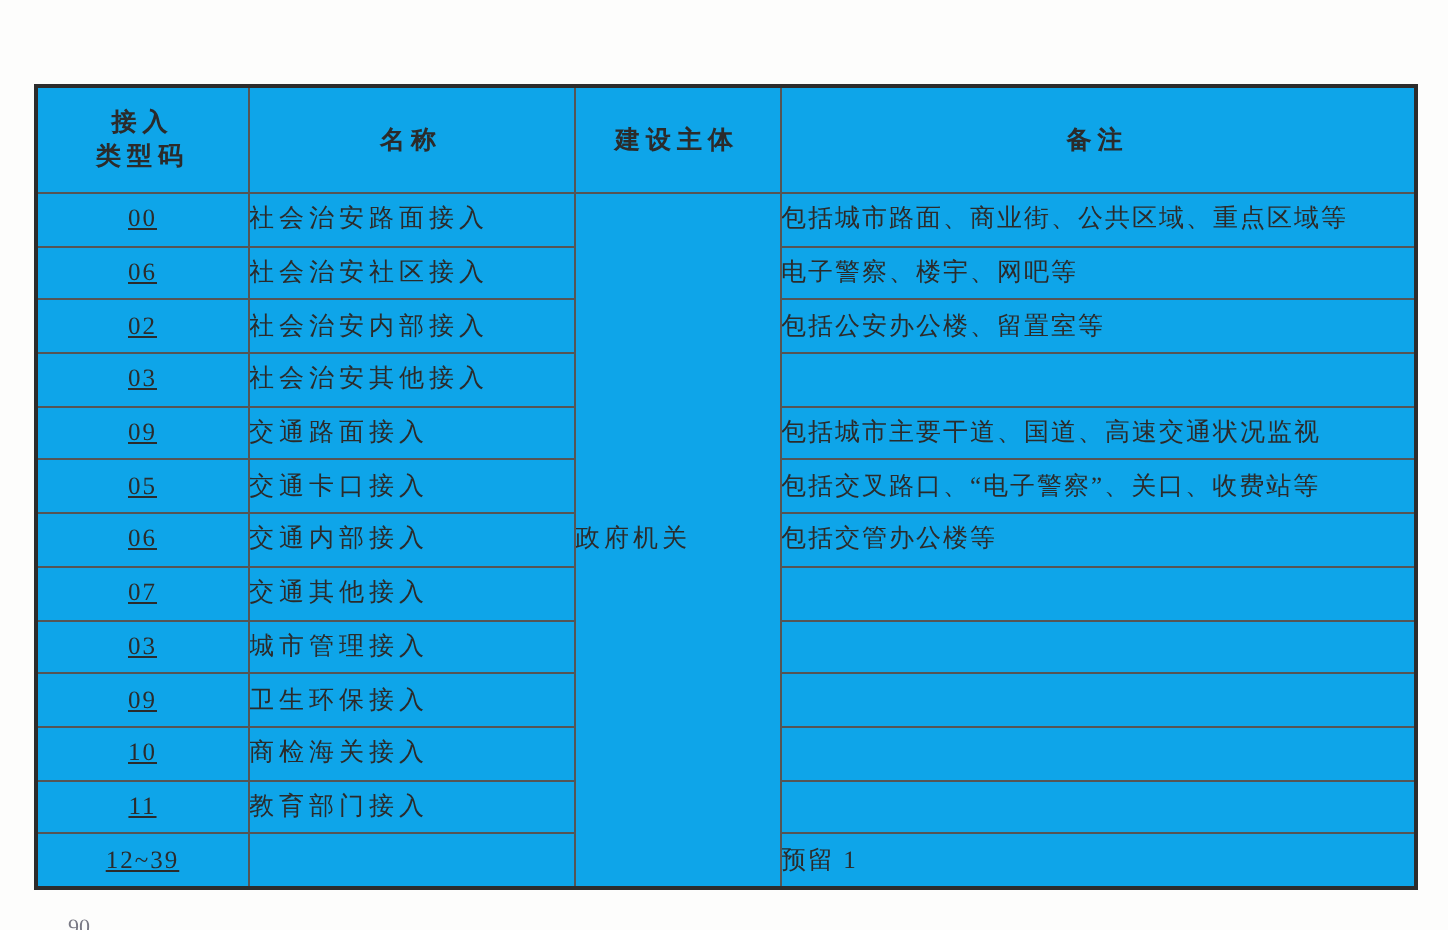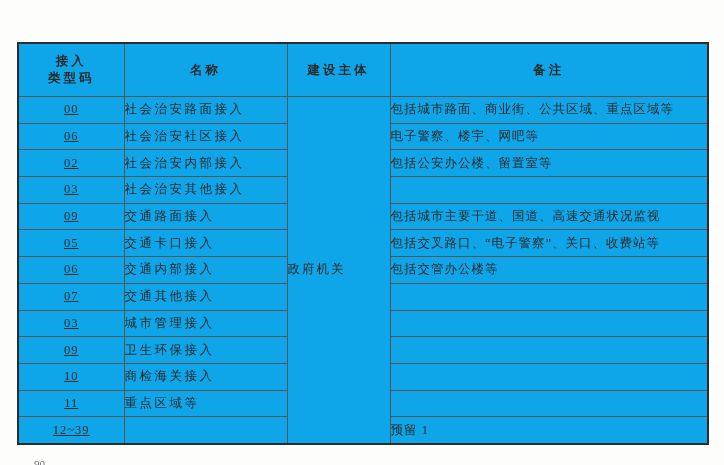--- a/index.html
+++ b/index.html
@@ -165,21 +165,21 @@
           <td class="name-cell">卫生环保接入</td>
           <td class="remark-cell"></td>
         </tr>
         <tr>
           <td class="code-cell">10</td>
           <td class="name-cell">商检海关接入</td>
           <td class="remark-cell"></td>
         </tr>
         <tr>
           <td class="code-cell">11</td>
-          <td class="name-cell">重点区域等</td>
+          <td class="name-cell">教育部门接入</td>
           <td class="remark-cell"></td>
         </tr>
         <tr>
           <td class="code-cell">12~39</td>
           <td class="name-cell"></td>
           <td class="remark-cell">预留 1</td>
         </tr>
       </tbody>
   </table>
 

